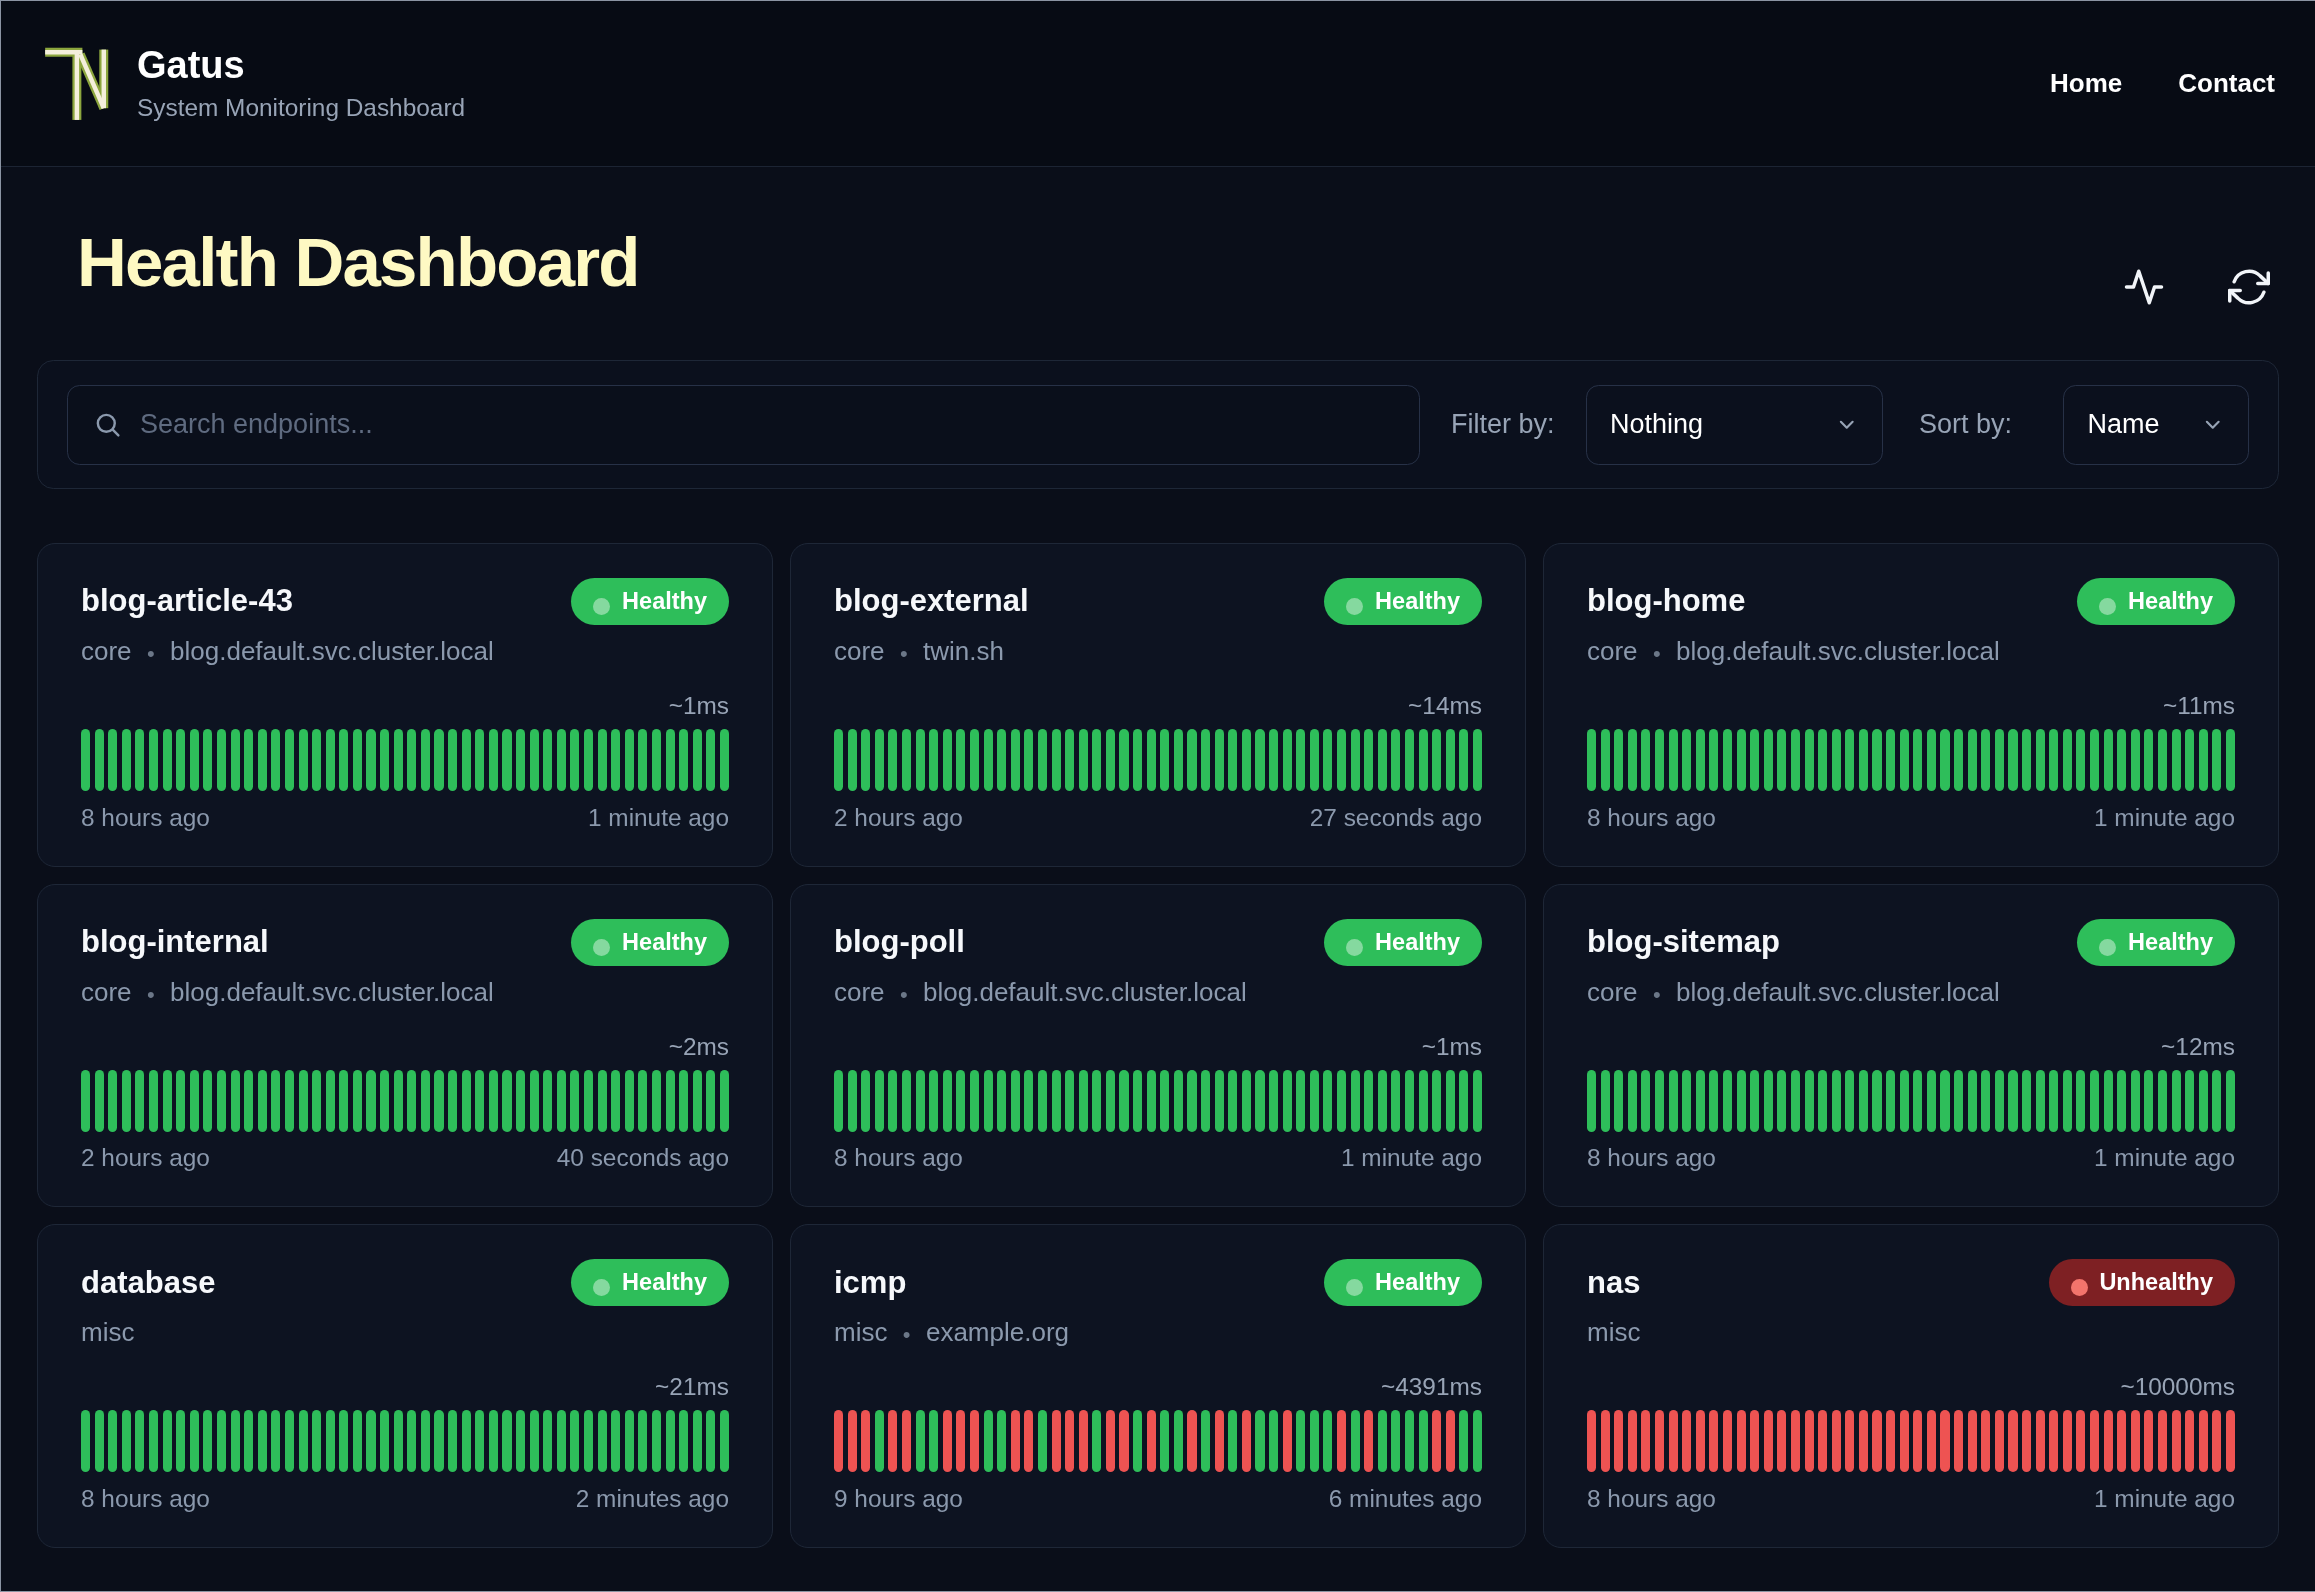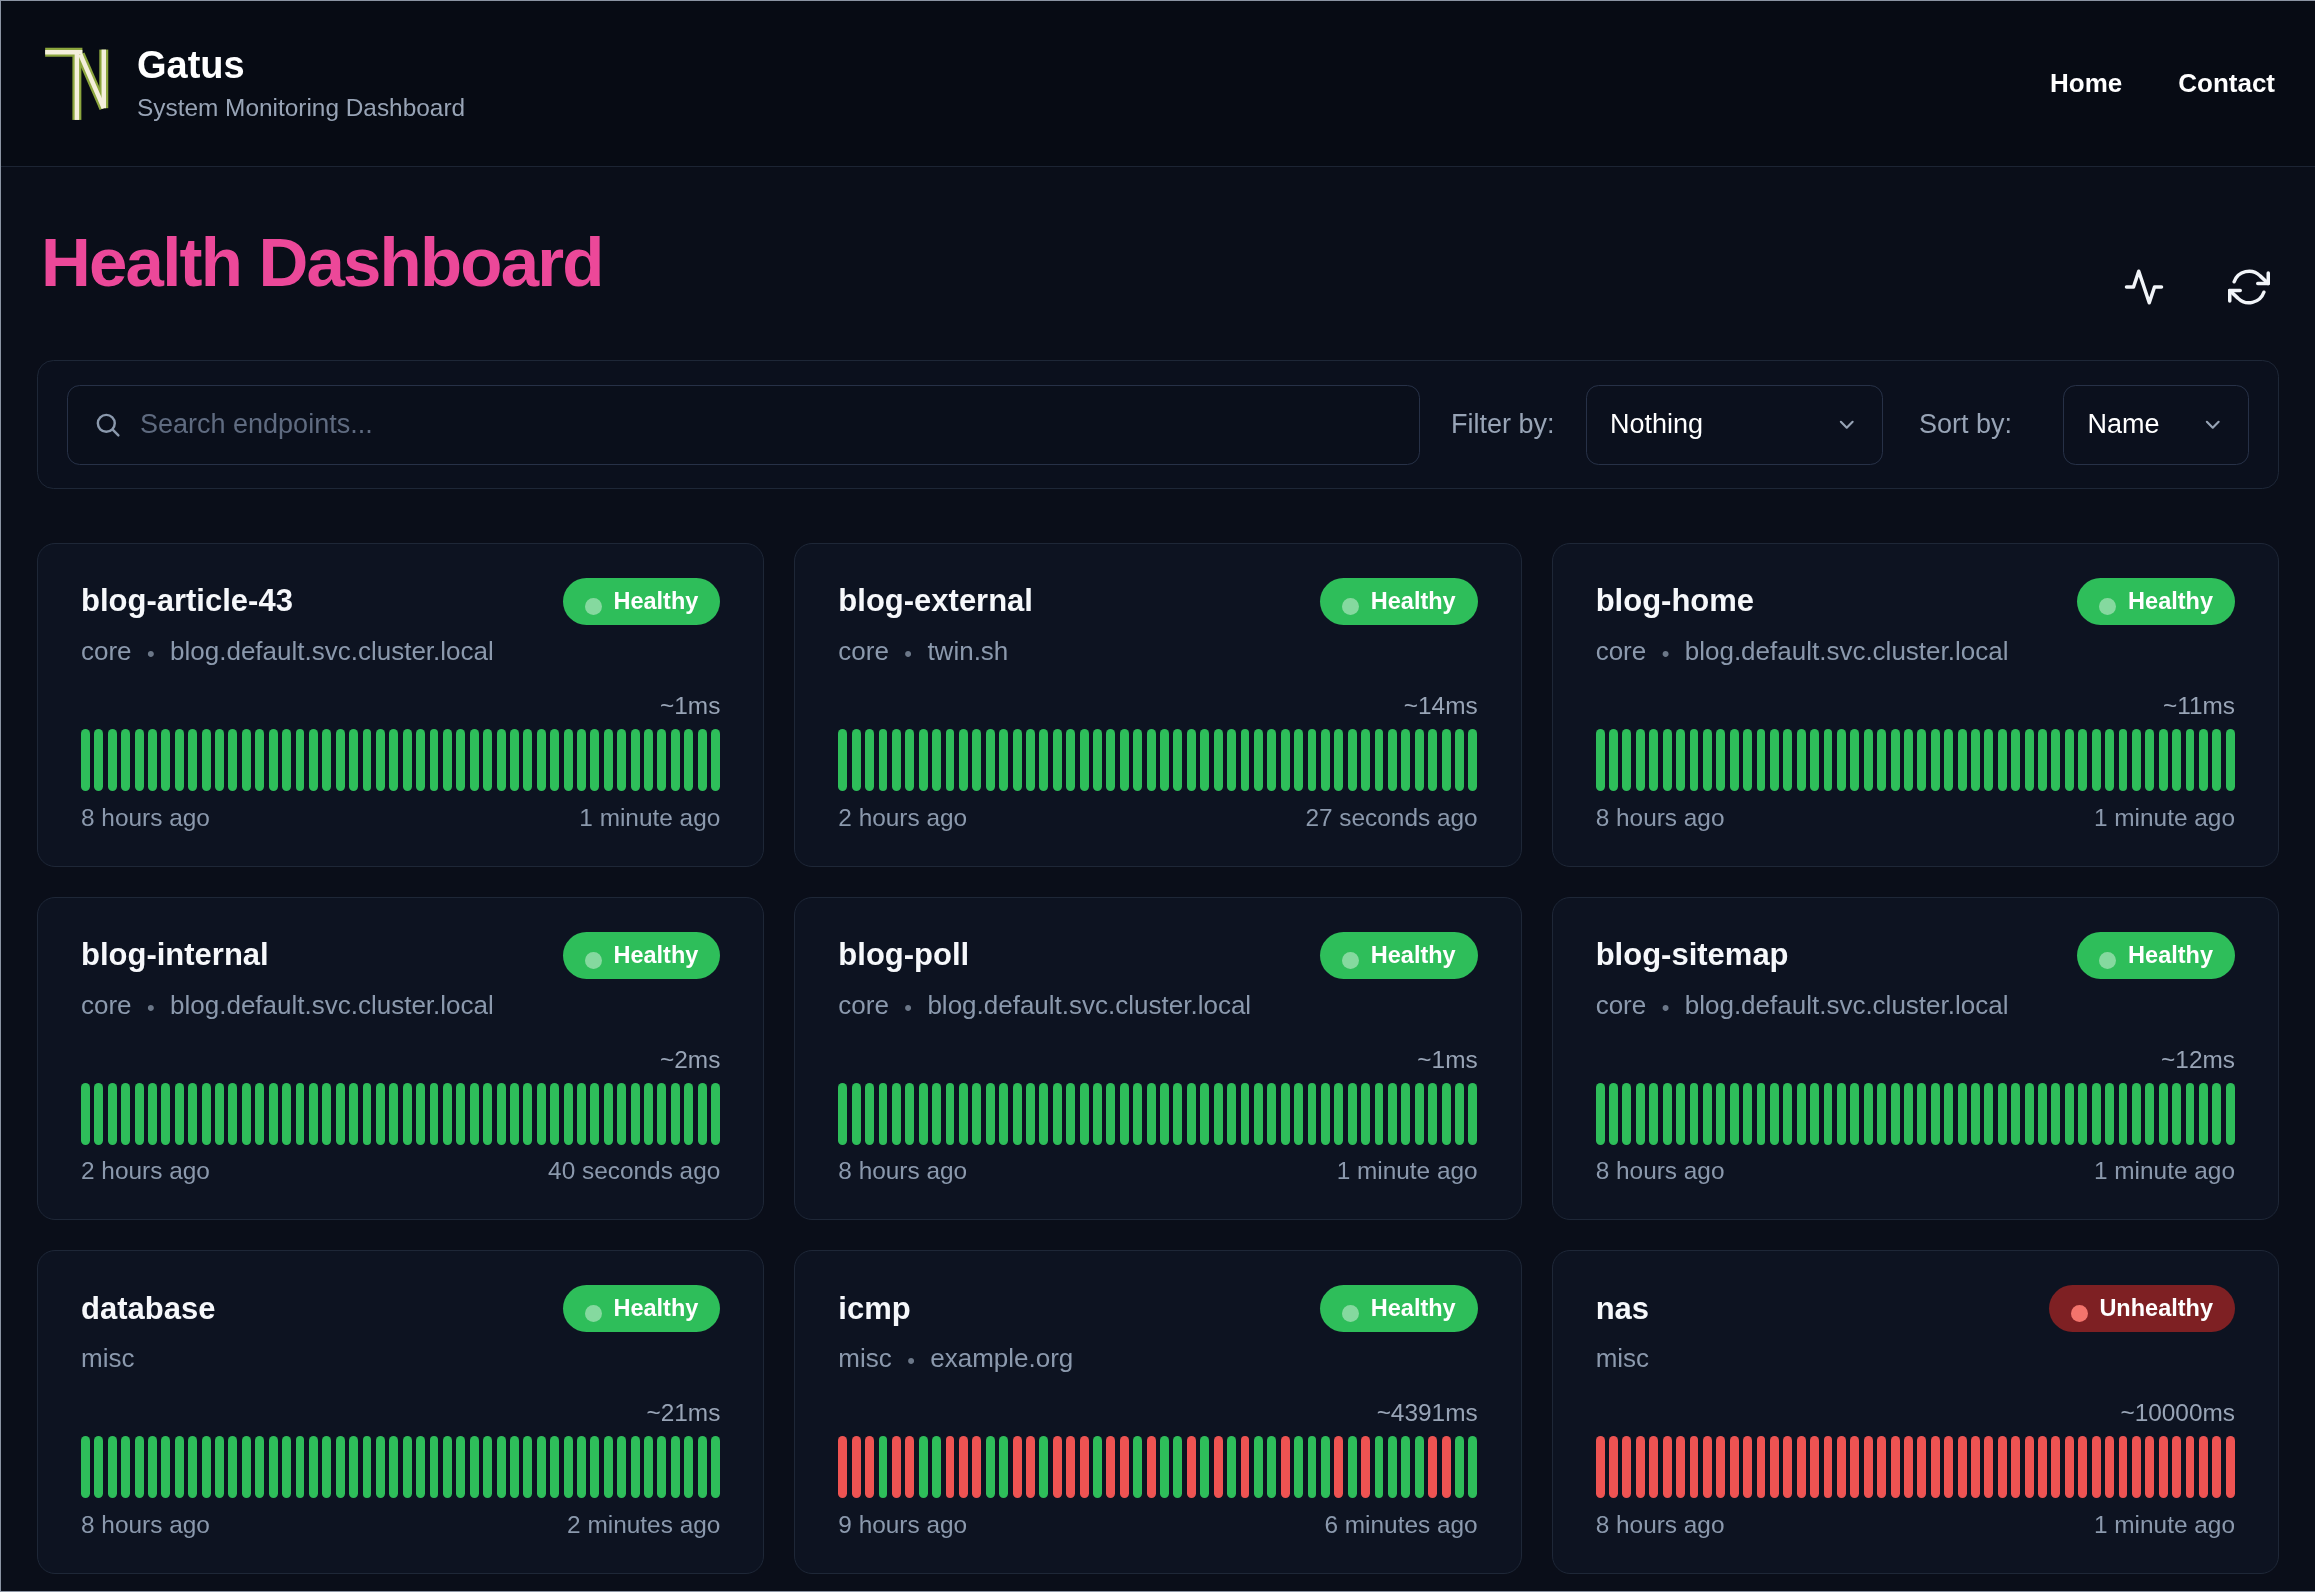--- a/index.html
+++ b/index.html
@@ -18,42 +18,42 @@
   
   .header{height:166px;display:flex;align-items:center;padding:0 40px;
     background:var(--header-bg);border-bottom:0.9px solid #1c2433;}
   .logo{flex:0 0 auto;margin-right:27px;}
   .brand-name{font-size:38px;font-weight:700;color:#ffffff;line-height:1.1;}
   .brand-sub{font-size:24.4px;color:var(--muted2);margin-top:7.2px;}
   .nav{margin-left:auto;display:flex;gap:56px;align-items:center;}
   .nav a{color:#ffffff;font-size:26px;font-weight:700;text-decoration:none;cursor:pointer;}
   
   .hero{display:flex;justify-content:space-between;align-items:flex-start;padding:56px 40px 0;}
-  .hero h1{font-size:69px;font-weight:800;letter-spacing:-1.8px;color:#ec4899;}
+  .hero h1{font-size:69px;font-weight:800;letter-spacing:-1.8px;color:#fef9c3;margin-left:36px;}
   .hero p{font-size:28px;color:var(--muted2);margin-top:18px;}
   .hero-icons{display:flex;gap:63px;margin-top:43px;margin-right:5.4px;}
   .icon-btn{background:none;border:none;cursor:pointer;color:#f2f5f9;display:block;}
   
   .toolbar{margin:49px 36px 0;background:var(--panel);border:0.9px solid var(--border);
     border-radius:16.3px;padding:23.5px 29px;display:flex;align-items:center;gap:31px;}
   .searchbox{flex:1;display:flex;align-items:center;gap:18px;height:80px;
     border:0.9px solid var(--border-soft);border-radius:12.7px;padding:0 25px;background:#0a0f1b;}
   .searchbox svg{flex:0 0 auto;}
   .searchbox input{flex:1;background:transparent;border:none;outline:none;
     font-size:27px;color:#e2e8f0;font-family:inherit;}
   .searchbox input::placeholder{color:var(--placeholder);}
   .ctl-label{font-size:27px;color:var(--muted2);white-space:nowrap;}
   .select{display:flex;align-items:center;justify-content:space-between;height:80px;
     border:0.9px solid var(--border-soft);border-radius:12.7px;padding:0 23.5px;cursor:pointer;
     font-size:27px;color:#ffffff;background:transparent;}
   .select .chev{margin-left:23.5px;display:flex;}
   .sel-filter{width:297px;} .sel-sort{width:186px;margin-left:20px;}
   .toolbar .gap-lg{margin-left:5.4px;}
   
-  .grid{display:grid;grid-template-columns:repeat(3,1fr);gap:30px;margin:54px 36px 0;}
+  .grid{display:grid;grid-template-columns:repeat(3,1fr);gap:17px;margin:54px 36px 0;}
   .card{background:var(--card);border:0.9px solid var(--border);border-radius:18px;
     padding:34px 43px 34px;cursor:pointer;}
   .card-head{display:flex;justify-content:space-between;align-items:flex-start;}
   .card-title{font-size:31px;font-weight:700;color:#f6f8fb;padding-top:5.4px;}
   .badge{display:flex;align-items:flex-end;gap:11.8px;border-radius:904px;
     padding:10px 22px;font-size:23.5px;font-weight:700;color:#ffffff;}
   .badge .dot{width:17px;height:17px;border-radius:50%;}
   .badge.healthy{background:var(--green);} .badge.healthy .dot{background:rgba(255,255,255,.42);}
   .badge.unhealthy{background:var(--badge-red);} .badge.unhealthy .dot{background:var(--badge-red-dot);}
   .card-sub{display:flex;align-items:flex-end;gap:15.4px;margin-top:11px;

